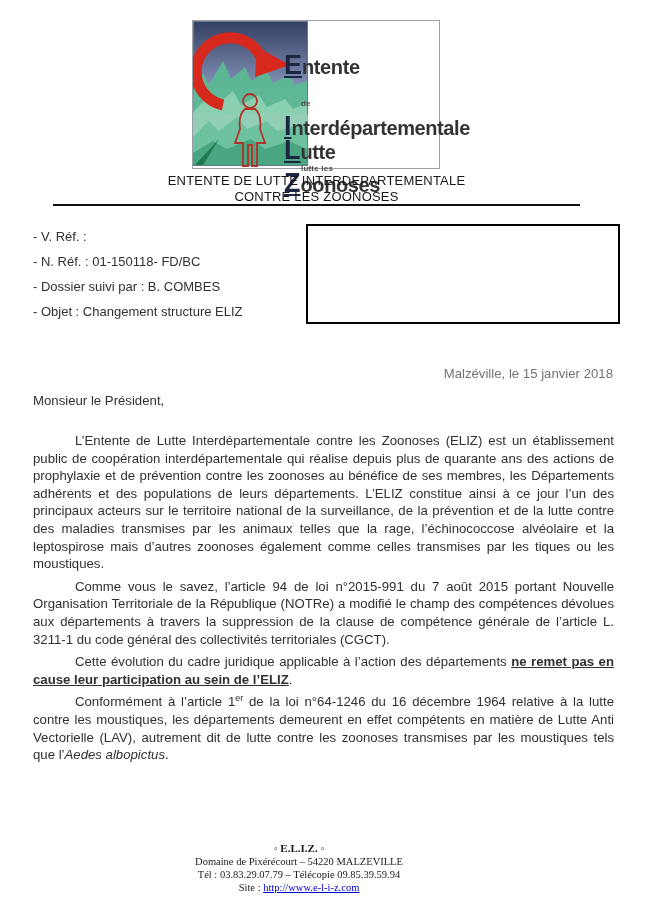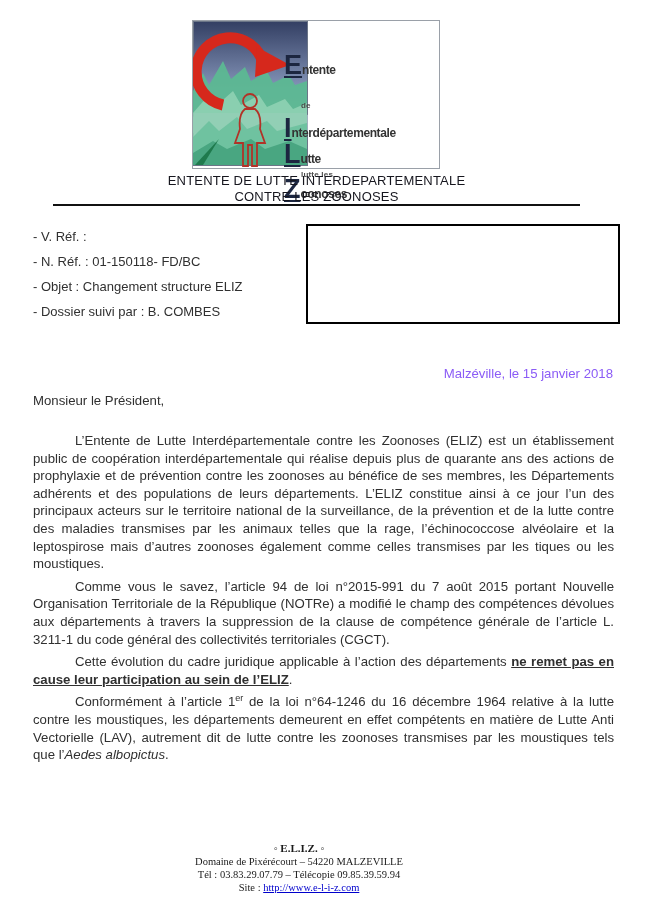--- a/index.html
+++ b/index.html
@@ -17,39 +17,39 @@
   .logo-text{position:absolute;left:91px;top:34px;white-space:nowrap;}
   .lw{line-height:21px;}
   .lw-small{font-size:8px;font-weight:bold;color:#4a4a4a;line-height:9px;margin-left:17px;letter-spacing:0.2px;}
   .lw-de{margin-top:20px;}
   .lw-inter{margin-top:8px;}
   .lw-zoo{margin-top:0px;}
   .big{
     font-size:27px;font-weight:bold;color:#1c2640;
     text-decoration:underline;text-decoration-thickness:2px;text-underline-offset:2px;
   }
-  .rest{font-size:12px;font-weight:bold;color:#333333;letter-spacing:-0.4px;}
+  .rest{font-size:20px;font-weight:bold;color:#333333;letter-spacing:-0.4px;}
 
   
   .header-title{
     position:absolute;left:53px;top:173px;width:527px;text-align:center;
     font-size:13px;color:#16161e;line-height:16px;letter-spacing:0.2px;
   }
   .rule{position:absolute;left:53px;top:204px;width:527px;height:2px;background:#111111;}
 
   
   .refs{position:absolute;left:33px;top:230px;font-size:13px;color:#303030;}
   .ref-line{line-height:13px;margin-bottom:12px;}
   .ref-objet{margin-top:12px;}
 
   
   .stamp-box{position:absolute;left:306px;top:224px;width:310px;height:96px;border:2px solid #000000;background:#ffffff;}
 
   
-  .date-line{position:absolute;top:366px;right:33px;font-size:13.2px;color:#8b5cf6;padding-left:36px;}
+  .date-line{position:absolute;top:366px;right:33px;font-size:13.2px;color:#737373;padding-left:36px;}
 
   
   .body{position:absolute;left:33px;top:392px;width:581px;font-size:13.2px;color:#303030;}
   .salutation{line-height:18px;margin-bottom:22px;}
   .para{
     margin:0 0 5px 0;text-indent:42px;line-height:17.6px;
     text-align:justify;text-align-last:left;
   }
   .emph{font-weight:bold;text-decoration:underline;}
   .para sup{font-size:9px;line-height:0;}
@@ -109,22 +109,22 @@
 
   <div class="header-title">
     <div>ENTENTE DE LUTTE INTERDEPARTEMENTALE</div>
     <div>CONTRE LES ZOONOSES</div>
   </div>
   <div class="rule"></div>
 
   <div class="refs">
     <div class="ref-line">- V. Réf. :</div>
     <div class="ref-line">- N. Réf. : 01-150118- FD/BC</div>
+    <div class="ref-line">- Dossier suivi par : B. COMBES</div>
     <div class="ref-line ref-objet">- Objet : Changement structure ELIZ</div>
-    <div class="ref-line">- Dossier suivi par : B. COMBES</div>
   </div>
 
   <div class="stamp-box"></div>
 
   <div class="date-line">Malzéville, le 15 janvier 2018</div>
 
   <div class="body">
     <div class="salutation">Monsieur le Président,</div>
     <p class="para">L’Entente de Lutte Interdépartementale contre les Zoonoses (ELIZ) est un établissement public de coopération interdépartementale qui réalise depuis plus de quarante ans des actions de prophylaxie et de prévention contre les zoonoses au bénéfice de ses membres, les Départements adhérents et des populations de leurs départements. L’ELIZ constitue ainsi à ce jour l’un des principaux acteurs sur le territoire national de la surveillance, de la prévention et de la lutte contre des maladies transmises par les animaux telles que la rage, l’échinococcose alvéolaire et la leptospirose mais d’autres zoonoses également comme celles transmises par les tiques ou les moustiques.</p>
     <p class="para">Comme vous le savez, l’article 94 de loi n°2015-991 du 7 août 2015 portant Nouvelle Organisation Territoriale de la République (NOTRe) a modifié le champ des compétences dévolues aux départements à travers la suppression de la clause de compétence générale de l’article L. 3211-1 du code général des collectivités territoriales (CGCT).</p>

